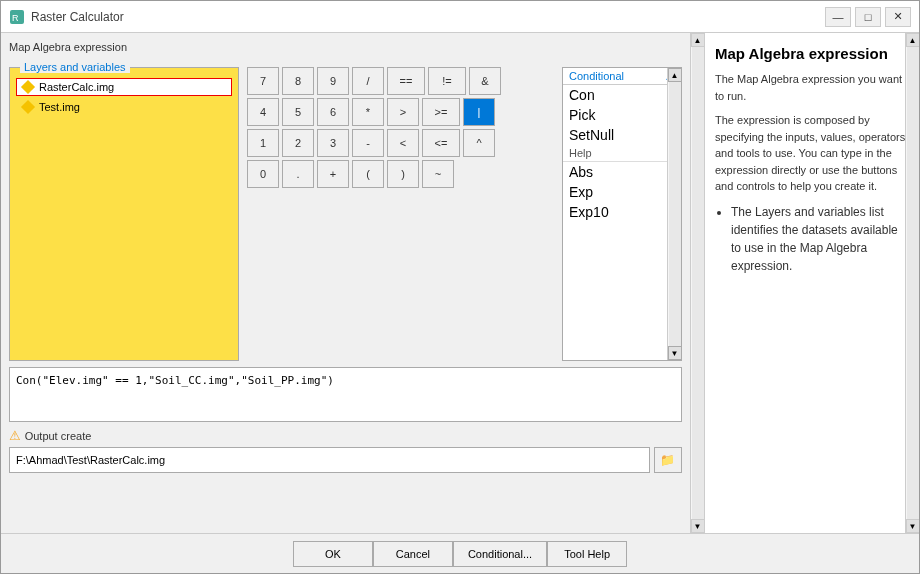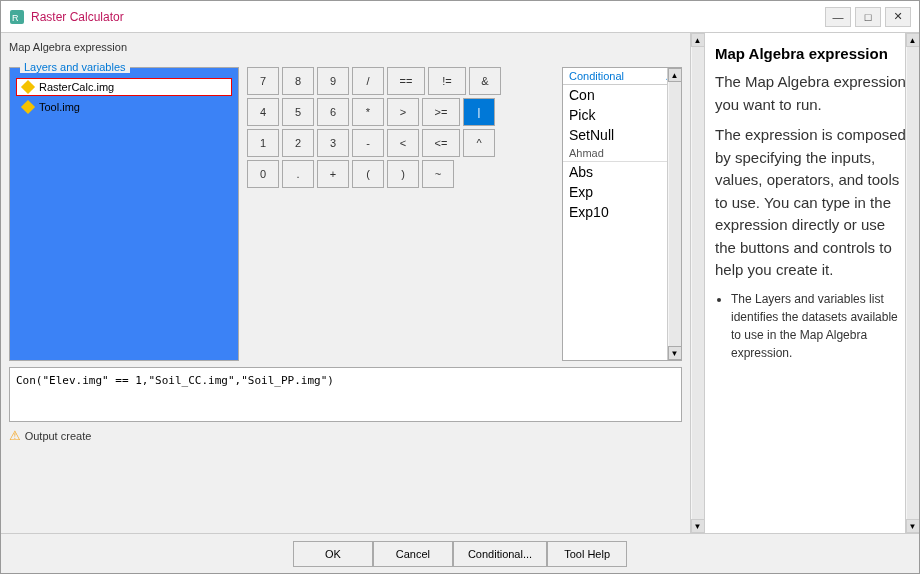--- a/index.html
+++ b/index.html
@@ -28,21 +28,21 @@
       border-bottom: 1px solid #ccc;
       height: 32px;
       display: flex;
       align-items: center;
       padding: 0 8px;
       gap: 6px;
     }
     .title-bar-title {
       flex: 1;
       font-size: 12px;
-      color: #be185d;
+      color: #404040;
     }
     .title-bar-controls {
       display: flex;
       gap: 4px;
     }
     .title-bar-btn {
       width: 26px;
       height: 20px;
       background: #f0f0f0;
       border: 1px solid #ccc;
@@ -77,21 +77,21 @@
 
     .top-row {
       display: flex;
       gap: 8px;
       height: 300px;
     }
 
     .layers-box {
       width: 230px;
       border: 1px solid #aaa;
-      background: #3b82f6;
+      background: #fde047;
       display: flex;
       flex-direction: column;
       position: relative;
     }
     .layers-legend {
       position: absolute;
       top: -7px;
       left: 10px;
       background: #f0f0f0;
       padding: 0 4px;
@@ -284,21 +284,21 @@
       overflow: hidden;
       position: relative;
     }
     .help-title {
       font-size: 15px;
       font-weight: bold;
       color: #000;
       line-height: 1.2;
     }
     .help-text {
-      font-size: 15px;
+      font-size: 11px;
       color: #333;
       line-height: 1.5;
     }
     .help-text .link {
       color: #0078d7;
     }
     .help-list {
       list-style: disc;
       padding-left: 16px;
       font-size: 12px;
@@ -376,21 +376,21 @@
 
         <div class="layers-box" style="margin-top:6px;">
           <span class="layers-legend">Layers and variables</span>
           <div class="layers-content">
             <div class="layer-item selected">
               <span class="diamond-icon"></span>
               <span>RasterCalc.img</span>
             </div>
             <div class="layer-item">
               <span class="diamond-icon"></span>
-              <span>Tool.img</span>
+              <span>Test.img</span>
             </div>
           </div>
         </div>
 
         <div class="calc-panel" style="margin-top:6px; flex-direction: column; gap: 3px;">
           <div class="buttons-grid">
 
             <div class="btn-row">
               <button class="calc-btn">7</button>
               <button class="calc-btn">8</button>
@@ -433,41 +433,47 @@
         </div>
 
         <div class="functions-list" style="margin-top:6px;">
           <div class="functions-header">
             <span>Conditional</span>
             <span>▲</span>
           </div>
           <div class="function-item">Con</div>
           <div class="function-item">Pick</div>
           <div class="function-item">SetNull</div>
-          <div class="functions-section-label">Ahmad</div>
+          <div class="functions-section-label">Help</div>
           <div class="function-item">Abs</div>
           <div class="function-item">Exp</div>
           <div class="function-item">Exp10</div>
           <div style="position:absolute; right:0; top:0; bottom:0; width:14px; background:#f5f5f5; border-left:1px solid #ccc; display:flex; flex-direction:column; align-items:center;">
             <div class="scroll-arrow">▲</div>
             <div class="scroll-track"></div>
             <div class="scroll-arrow">▼</div>
           </div>
         </div>
       </div>
 
       <div class="expression-input-box">
         <span>Con("Elev.img" == 1,"Soil_CC.img","Soil_PP.img")</span>
       </div>
 
       <div class="output-section">
         <div class="output-label">
           <span class="warning-icon">⚠</span>
           <span>Output create</span>
         </div>
+        <div class="output-input-row">
+          <input class="output-path" type="text" value="F:\Ahmad\Test\RasterCalc.img" style="">
+          <div class="folder-btn">
+            <span>📁</span>
+          </div>
+        </div>
       </div>
     </div>
 
     <div class="left-scrollbar">
       <div class="scroll-arrow-v">▲</div>
       <div class="scroll-track-v"></div>
       <div class="scroll-arrow-v">▼</div>
     </div>
 
     <div class="right-panel">

